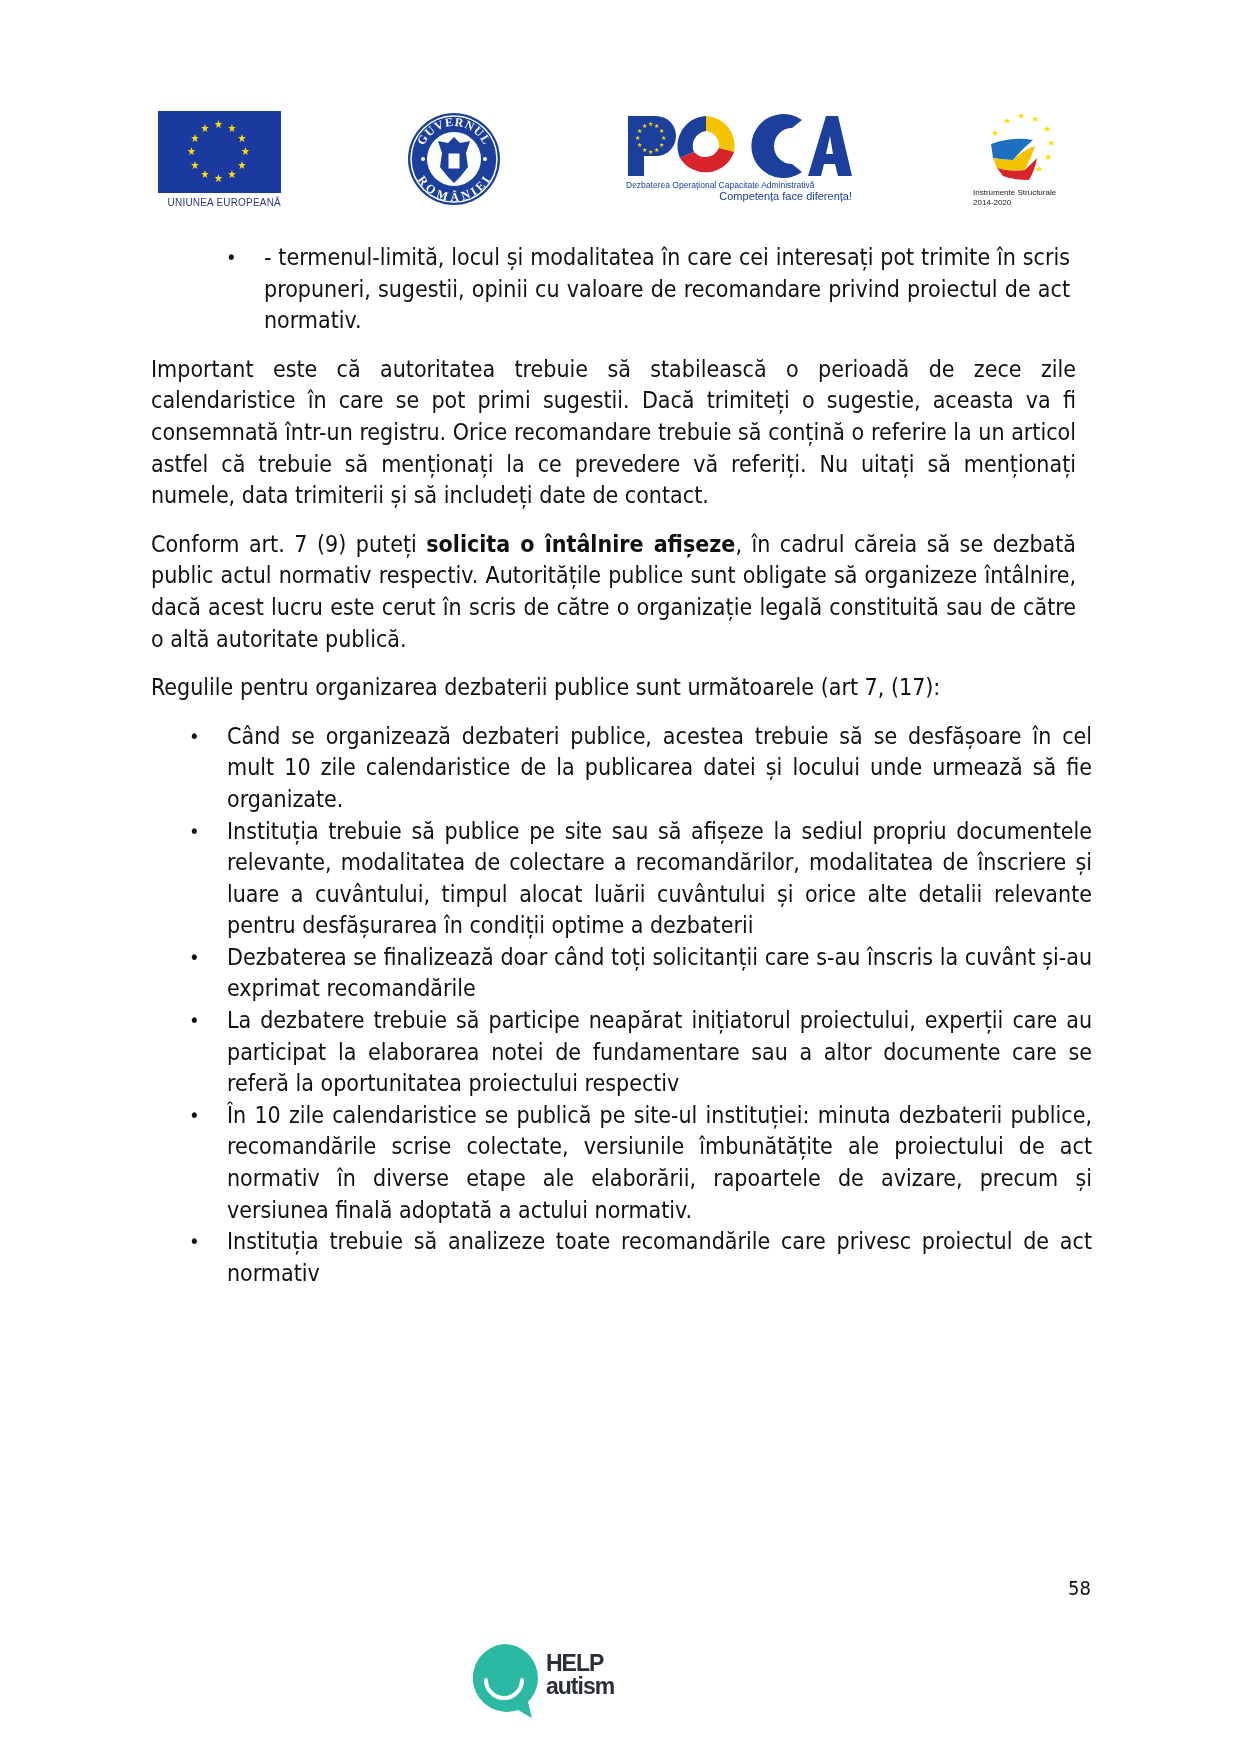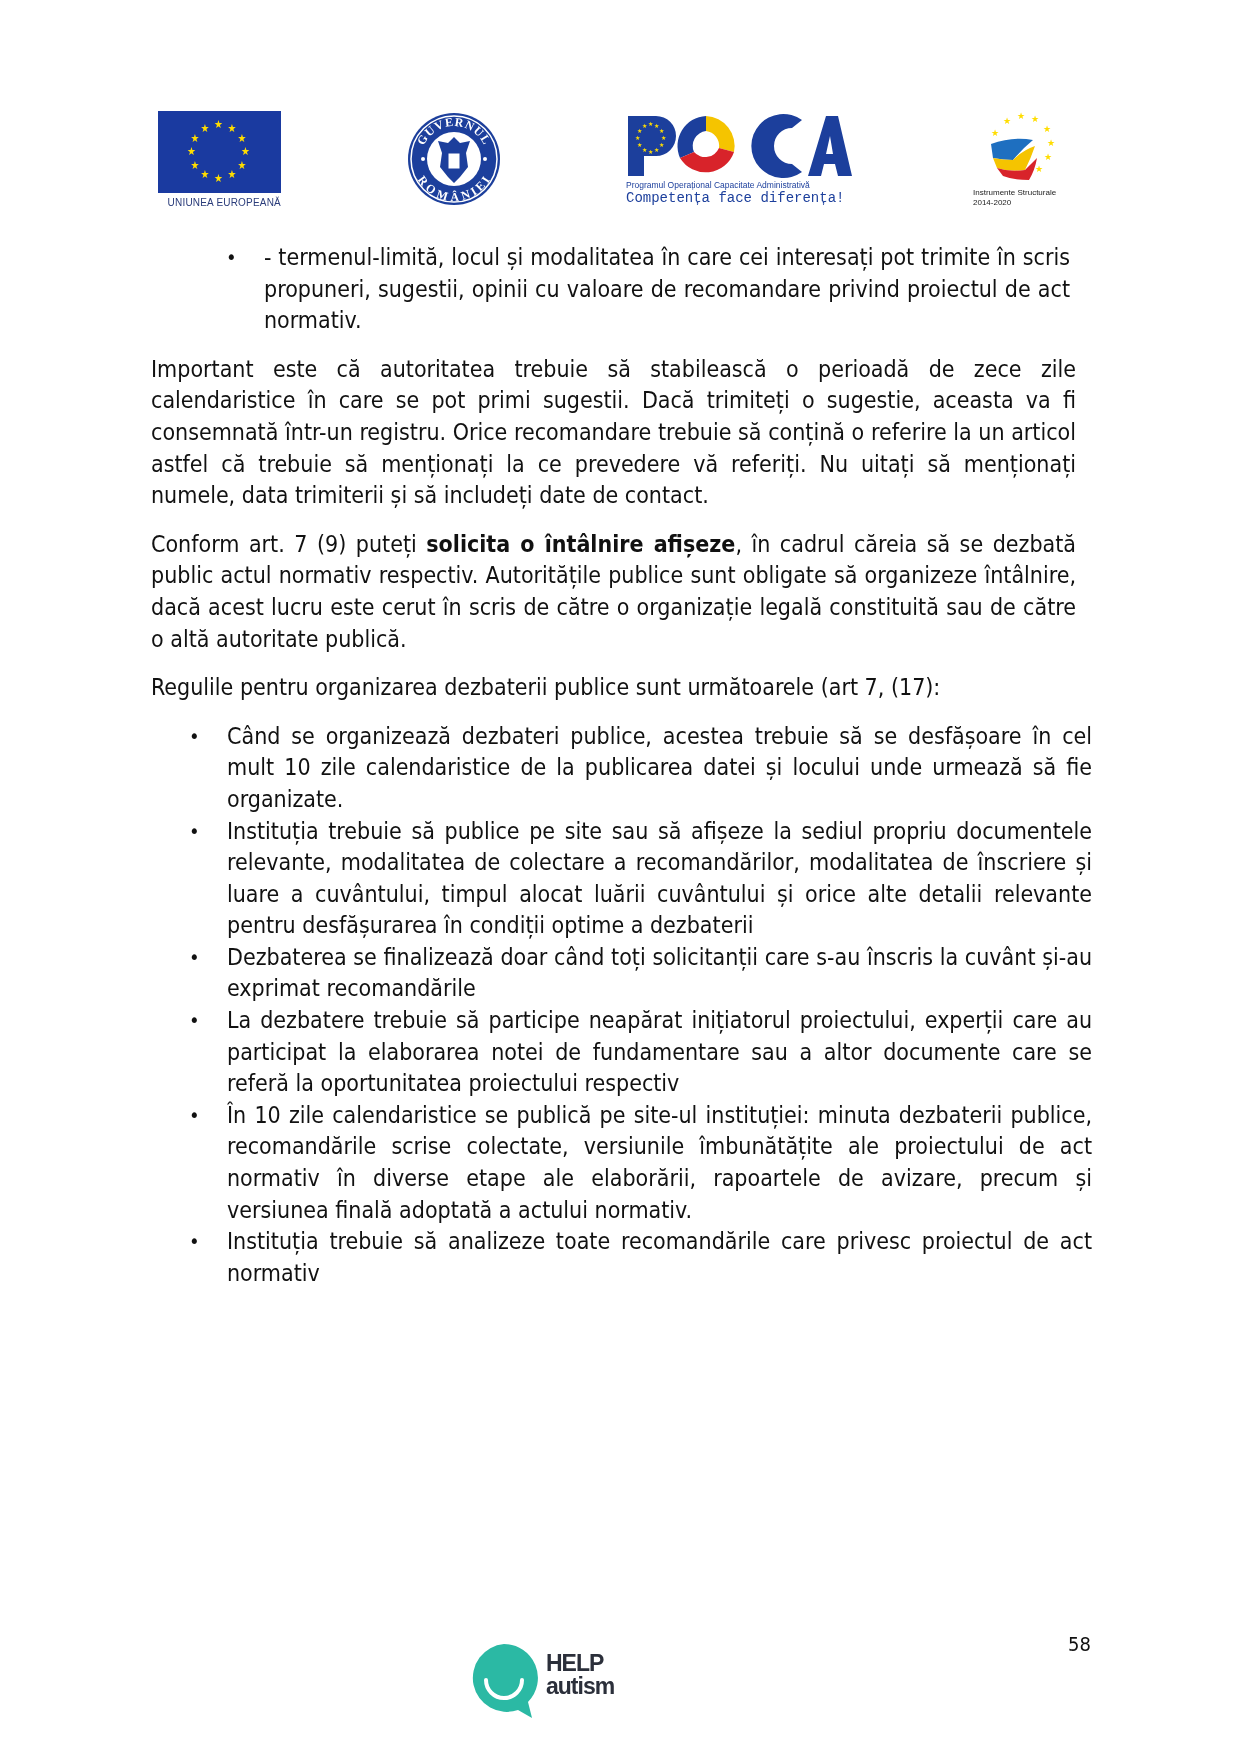--- a/index.html
+++ b/index.html
@@ -8,38 +8,38 @@
   .hdr { position: absolute; top: 0; left: 0; width: 1240px; height: 220px; }
   .logo { position: absolute; }
   .eu { left: 158px; top: 111px; width: 123px; height: 103px; }
   .eu-flag { width: 123px; height: 82px; background: #1a3aa0; position: relative; }
   .eu-star { position: absolute; color: #ffdd00; font-size: 11px; line-height: 11px; }
   .eu-label { font-family: "Liberation Sans", sans-serif; font-size: 10px; color: #2a3c7a; text-align: right; margin-top: 4px; letter-spacing: 0.2px; }
   .gov { left: 406px; top: 111px; width: 96px; height: 96px; }
   .poca { left: 626px; top: 112px; width: 226px; height: 95px; }
   .poca-title { font-family: "Liberation Sans", sans-serif; font-weight: bold; font-size: 62px; color: #1c3f9c; letter-spacing: -2px; line-height: 62px; position: relative; height: 66px; }
   .poca-sub1 { font-family: "Liberation Sans", sans-serif; font-size: 8.5px; color: #1c3f9c; margin-top: 2px; white-space: nowrap; }
-  .poca-sub2 { font-family: Liberation Mono, monospace; font-size: 14px; color: #1c3f9c; text-align: left; white-space: nowrap; }
+  .poca-sub2 { font-family: Liberation Sans, sans-serif; font-size: 11px; color: #1c3f9c; text-align: right; white-space: nowrap; }
   .is { left: 973px; top: 110px; width: 110px; height: 100px; }
   .is-label { font-family: "Liberation Sans", sans-serif; font-size: 8px; color: #222; text-align: left; line-height: 10px; }
 
   .content { position: absolute; left: 151px; top: 242px; width: 941px; font-size: 23px; line-height: 31.6px; }
   .para { text-align: justify; margin: 0 16px 17px 0; }
   .bullet-list { list-style: none; margin: 0; padding: 0; }
   .bullet-item { position: relative; text-align: justify; }
   .bullet-dot { position: absolute; font-size: 20px; }
   .list-a { margin: 0 0 17px 0; }
   .list-a .bullet-item { padding-left: 113px; padding-right: 22px; }
   .list-a .bullet-dot { left: 75px; }
   .list-b { margin-top: 17px; }
   .list-b .bullet-item { padding-left: 76px; }
   .list-b .bullet-dot { left: 38px; }
   b { font-weight: bold; }
 
-  .page-number { position: absolute; left: 1068px; top: 1632px; font-size: 20px; }
+  .page-number { position: absolute; left: 1068px; top: 1576px; font-size: 20px; }
   .footer-logo { position: absolute; left: 466px; top: 1640px; width: 170px; height: 80px; }
   .help-text { position: absolute; left: 80px; top: 12px; font-family: "Liberation Sans", sans-serif; font-weight: bold; color: #2b2f3a; font-size: 23px; line-height: 23px; letter-spacing: -1px; }
 </style>
 </head>
 <body>
 
 <div class="hdr">
 
   <div class="logo eu">
     <div class="eu-flag" id="euflag">
@@ -103,21 +103,21 @@
 
         <path d="M80 4 A30 30 0 0 0 54 46 L68 40 A15 15 0 0 1 80 19 Z" fill="#1c3f9c"></path>
         <path d="M80 4 A30 30 0 0 1 108 40 L93 36 A15 15 0 0 0 80 19 Z" fill="#f5c400"></path>
         <path d="M54 46 A30 30 0 0 0 108 40 L93 36 A15 15 0 0 1 68 40 Z" fill="#d8232a"></path>
 
         <path d="M166 16 A18 18 0 1 0 166 52 L176 60 A32 32 0 1 1 176 8 Z" fill="#1c3f9c"></path>
 
         <path d="M182 64 L200 4 H212 L226 64 H212 L209 52 H198 L195 64 Z M200 42 H207 L204 24 Z" fill="#1c3f9c"></path>
       </svg>
     </div>
-    <div class="poca-sub1">Programul Operațional Capacitate Administrativă</div>
+    <div class="poca-sub1">Dezbaterea Operațional Capacitate Administrativă</div>
     <div class="poca-sub2">Competența face diferența!</div>
   </div>
 
   <div class="logo is">
     <svg width="110" height="74" viewBox="0 0 110 74">
       <g fill="#ffdd00" font-size="9" font-family="DejaVu Sans, sans-serif">
         <text x="30" y="14">★</text>
           <text x="44" y="9">★</text>
           <text x="58" y="12">★</text>
         <text x="70" y="22">★</text>

